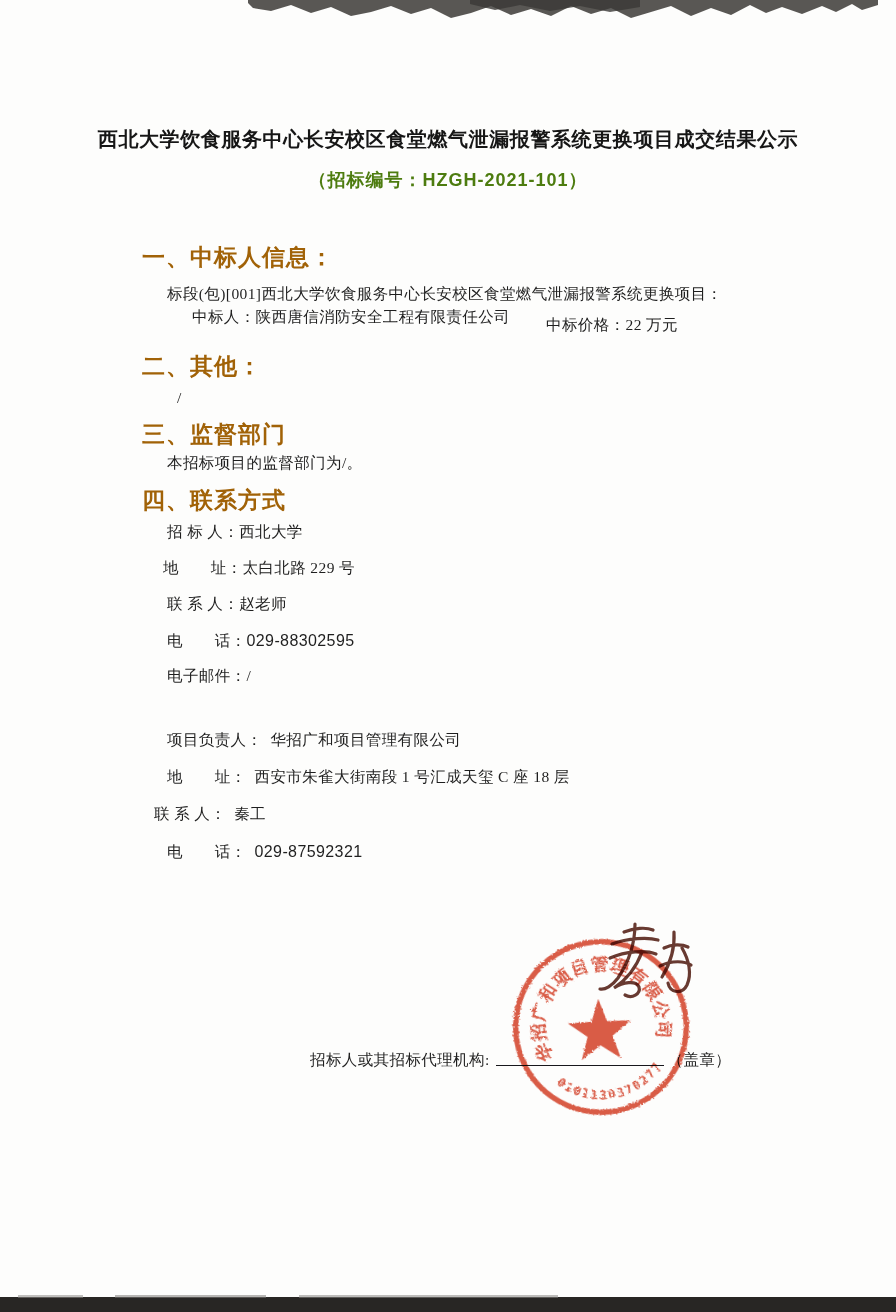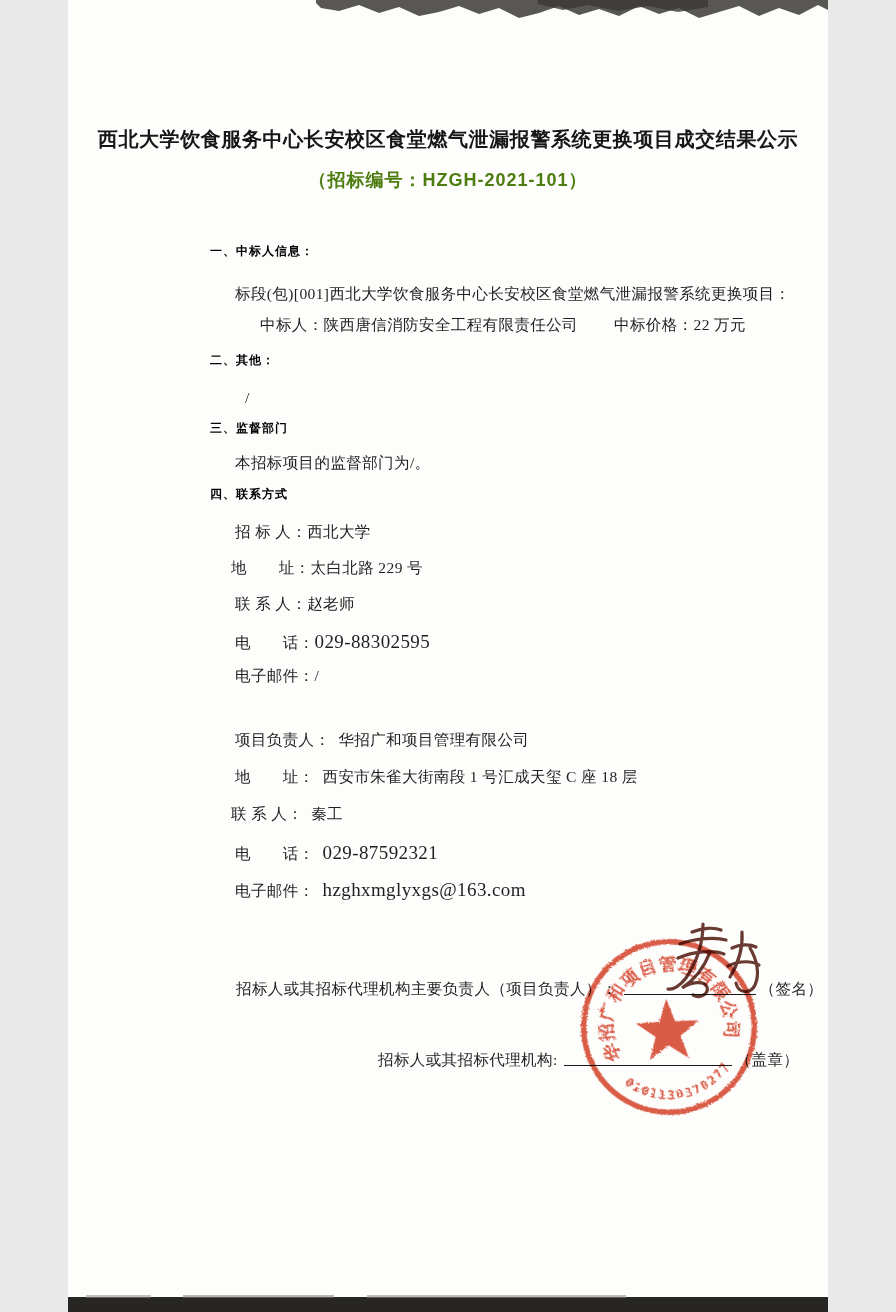--- a/index.html
+++ b/index.html
@@ -1,37 +1,37 @@
 <!DOCTYPE html>
 <html><head>
 <meta charset="utf-8">
 <style>
   html,body{margin:0;padding:0;background:#e9e9e9;}
   .page{
-    position:relative; width:760px; height:1312px; margin:0 auto;
+    position:relative; width:896px; height:1312px; margin:0 auto;
     background:#fdfdfc; overflow:hidden;
     font-family:"Liberation Serif","DejaVu Serif",serif;
     color:#1f1f1f;
   }
   .ln{position:absolute; white-space:nowrap; font-size:15.5px; letter-spacing:0.4px; line-height:1.2;}
   .title1{
     left:0; right:0; top:127px; text-align:center;
     font-family:"Liberation Sans","DejaVu Sans",sans-serif;
     font-weight:bold; font-size:20px; letter-spacing:0.6px; color:#161616;
   }
   .title2{
     left:0; right:0; top:170px; text-align:center;
     font-family:"Liberation Sans","DejaVu Sans",sans-serif;
     font-weight:bold; font-size:18px; letter-spacing:1px; color:#4d7c0f;
   }
   .head{
     font-family:"Liberation Sans","DejaVu Sans",sans-serif;
-    font-weight:bold; font-size:12px; letter-spacing:1px; color:#000000;
+    font-weight:bold; font-size:23px; letter-spacing:1px; color:#a16207;
   }
-  .mono{font-family:Liberation Serif, serif; font-size:19px; letter-spacing:0.4px;}
+  .mono{font-family:Liberation Sans, sans-serif; font-size:16px; letter-spacing:0.4px;}
   .gap-sm{display:inline-block; width:8px;}
   .uline{
     display:inline-block; border-bottom:1.6px solid #17171c; height:15px;
     vertical-align:baseline; margin:0 4px -1px 6px;
   }
   .u1{width:132px;}
   .u2{width:168px;}
   
   .band-top{position:absolute; left:0; top:0;}
   .bar-bottom{position:absolute; left:0; bottom:0; width:896px; height:15px; background:#282624;}
@@ -60,44 +60,42 @@
   <svg class="band-top" width="896" height="24" viewBox="0 0 896 24">
     <path fill="#4c4a47" opacity="0.93" d="M248,0 H878 V5 L862,10 852,4 836,12 822,6 802,14 782,7 766,13 750,5 731,15 711,8 691,16 671,6 651,12 631,18 611,8 591,14 571,6 551,16 531,9 511,15 491,6 471,13 451,18 431,8 411,14 391,6 371,12 351,16 331,7 311,13 291,5 271,11 253,8 248,3 Z"></path>
     <path fill="#393836" opacity="0.8" d="M470,0 H640 V7 L610,12 580,6 550,11 520,5 495,10 470,4 Z"></path>
   </svg>
 
   <div class="ln title1">西北大学饮食服务中心长安校区食堂燃气泄漏报警系统更换项目成交结果公示</div>
   <div class="ln title2">（招标编号：HZGH-2021-101）</div>
 
   <div class="ln head" style="left:142px; top:244px;">一、中标人信息：</div>
   <div class="ln" style="left:167px; top:285px;">标段(包)[001]西北大学饮食服务中心长安校区食堂燃气泄漏报警系统更换项目：</div>
-  <div class="ln" style="left:192px; top:316px;"><span>中标人：</span><span>陕西唐信消防安全工程有限责任公司</span></div>
+  <div class="ln" style="left:192px; top:308px;"><span>中标人：</span><span>陕西唐信消防安全工程有限责任公司</span></div>
   <div class="ln" style="left:546px; top:316px;"><span>中标价格：</span><span>22 万元</span></div>
 
   <div class="ln head" style="left:142px; top:353px;">二、其他：</div>
   <div class="ln" style="left:177px; top:389px;">/</div>
 
   <div class="ln head" style="left:142px; top:421px;">三、监督部门</div>
   <div class="ln" style="left:167px; top:454px;">本招标项目的监督部门为/。</div>
 
   <div class="ln head" style="left:142px; top:487px;">四、联系方式</div>
 
   <div class="ln" style="left:167px; top:523px;"><span>招 标 人：</span><span>西北大学</span></div>
   <div class="ln" style="left:163px; top:559px;"><span>地　　址：</span><span>太白北路 229 号</span></div>
   <div class="ln" style="left:167px; top:595px;"><span>联 系 人：</span><span>赵老师</span></div>
   <div class="ln" style="left:167px; top:631px;"><span>电　　话：</span><span class="mono">029-88302595</span></div>
   <div class="ln" style="left:167px; top:667px;"><span>电子邮件：</span><span>/</span></div>
 
   <div class="ln" style="left:167px; top:731px;"><span>项目负责人：</span><span class="gap-sm"></span><span>华招广和项目管理有限公司</span></div>
   <div class="ln" style="left:167px; top:768px;"><span>地　　址：</span><span class="gap-sm"></span><span>西安市朱雀大街南段 1 号汇成天玺 C 座 18 层</span></div>
-  <div class="ln" style="left:163px; top:805px;text-align:center;"><span>联 系 人：</span><span class="gap-sm"></span><span>秦工</span></div>
+  <div class="ln" style="left:154px; top:805px;text-align:center;"><span>联 系 人：</span><span class="gap-sm"></span><span>秦工</span></div>
   <div class="ln" style="left:167px; top:842px;"><span>电　　话：</span><span class="gap-sm"></span><span class="mono">029-87592321</span></div>
-  <div class="ln" style="left:167px; top:879px;"><span>电子邮件：</span><span class="gap-sm"></span><span class="mono">hzghxmglyxgs@163.com</span></div>
 
-  <div class="ln" style="left:168px; top:979px;"><span>招标人或其招标代理机构主要负责人（项目负责人）：</span><span class="uline u1"></span><span>（签名）</span></div>
   <div class="ln" style="left:310px; top:1050px;"><span>招标人或其招标代理机构:</span><span class="uline u2"></span><span>（盖章）</span></div>
 
   <svg class="stamp" viewBox="-100 -100 200 200">
     <defs>
       <path id="arcTop" d="M -51.2,27.2 A 58 58 0 1 1 51.2,27.2" fill="none"></path>
       <path id="arcBottom" d="M -60.6,42.4 A 74 74 0 0 0 60.6,42.4" fill="none"></path>
       <filter id="rough" x="-20%" y="-20%" width="140%" height="140%">
         <feTurbulence type="fractalNoise" baseFrequency="0.55" numOctaves="2" seed="7" result="n"></feTurbulence>
         <feDisplacementMap in="SourceGraphic" in2="n" scale="3.2"></feDisplacementMap>
       </filter>

